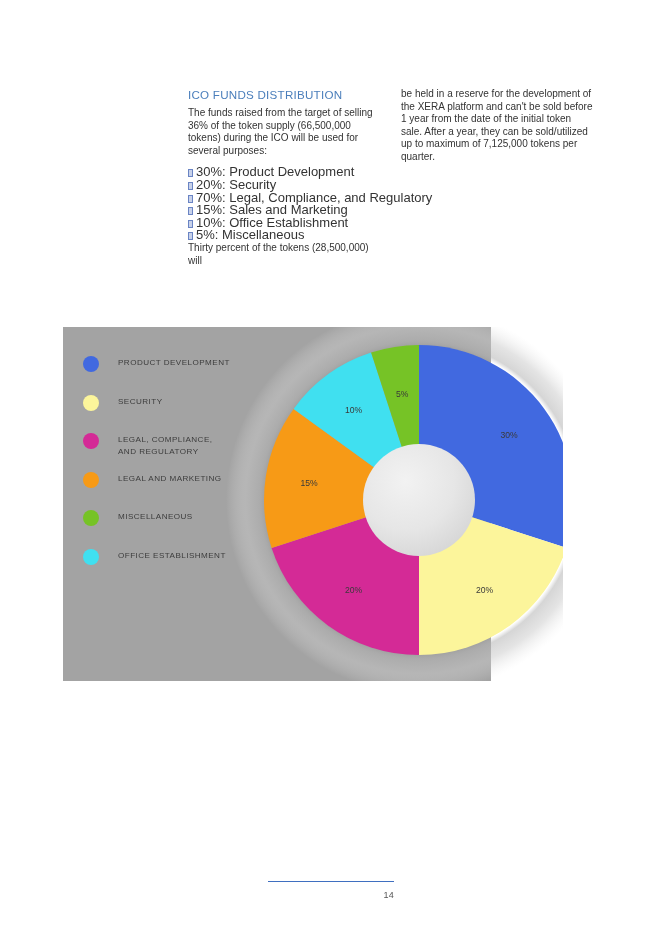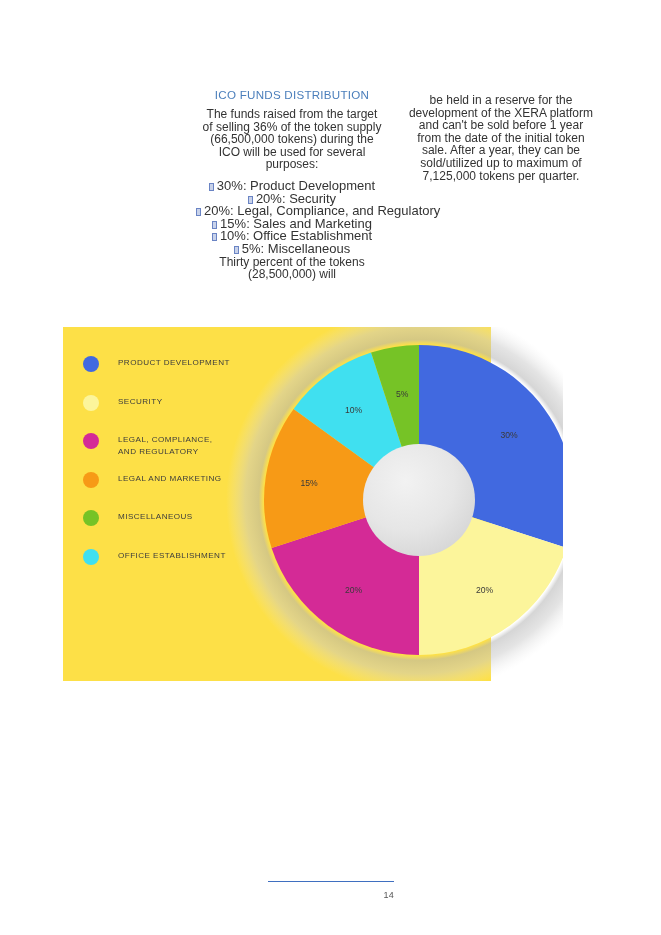--- a/index.html
+++ b/index.html
@@ -13,45 +13,44 @@
     height: 935px;
     position: relative;
     overflow: hidden;
     font-family: "Liberation Sans", sans-serif;
     -webkit-font-smoothing: antialiased;
   }
 
   
   .text-block {
     position: absolute;
-    left: 196px;
+    left: 188px;
     top: 88px;
     width: 405px;
     display: flex;
-    gap: 13px;
-    text-align: center;
+    gap: 21px;
   }
   .col-left  { width: 192px; }
   .col-right { width: 200px; }
 
   .section-title {
     color: #4a7ebb;
     font-size: 11.6px;
     letter-spacing: 0.25px;
     margin: 0 0 5px 0;
     font-weight: 400;
     line-height: 14px;
     white-space: nowrap;
   }
 
   .para {
-    font-size: 12px;
+    font-size: 10px;
     line-height: 12.6px;
     color: #333333;
-    margin: 6px;
+    margin: 0;
   }
 
   .bullet-list {
     list-style: none;
     margin: 9px 0 0 0;
     padding: 0;
   }
   .bullet-list li {
     font-size: 13px;
     line-height: 12.6px;
@@ -70,21 +69,21 @@
   }
   .after-list { margin-top: 0px; }
 
   
   .chart-panel {
     position: absolute;
     left: 63px;
     top: 327px;
     width: 428px;
     height: 354px;
-    background: #fde047;
+    background: #a3a3a3;
   }
 
   
   .legend {
     position: absolute;
     left: 20px;
     top: 28px;
     width: 180px;
   }
   .legend-item {
@@ -153,21 +152,21 @@
 <div class="text-block">
 
   <div class="col-left">
     <h2 class="section-title">ICO FUNDS DISTRIBUTION</h2>
 
     <p class="para">The funds raised from the target of selling 36% of the token supply (66,500,000 tokens) during the ICO will be used for several purposes:</p>
 
     <ul class="bullet-list">
       <li><span class="tofu"></span><span>30%: Product Development</span></li>
       <li><span class="tofu"></span><span>20%: Security</span></li>
-      <li><span class="tofu"></span><span>20%: Legal, Compliance, and Regulatory</span></li>
+      <li><span class="tofu"></span><span>70%: Legal, Compliance, and Regulatory</span></li>
       <li><span class="tofu"></span><span>15%: Sales and Marketing</span></li>
       <li><span class="tofu"></span><span>10%: Office Establishment</span></li>
       <li><span class="tofu"></span><span>5%: Miscellaneous</span></li>
     </ul>
 
     <p class="para after-list">Thirty percent of the tokens (28,500,000) will</p>
   </div>
 
   <div class="col-right">
     <p class="para">be held in a reserve for the development of the XERA platform and can't be sold before 1 year from the date of the initial token sale. After a year, they can be sold/utilized up to maximum of 7,125,000 tokens per quarter.</p>

